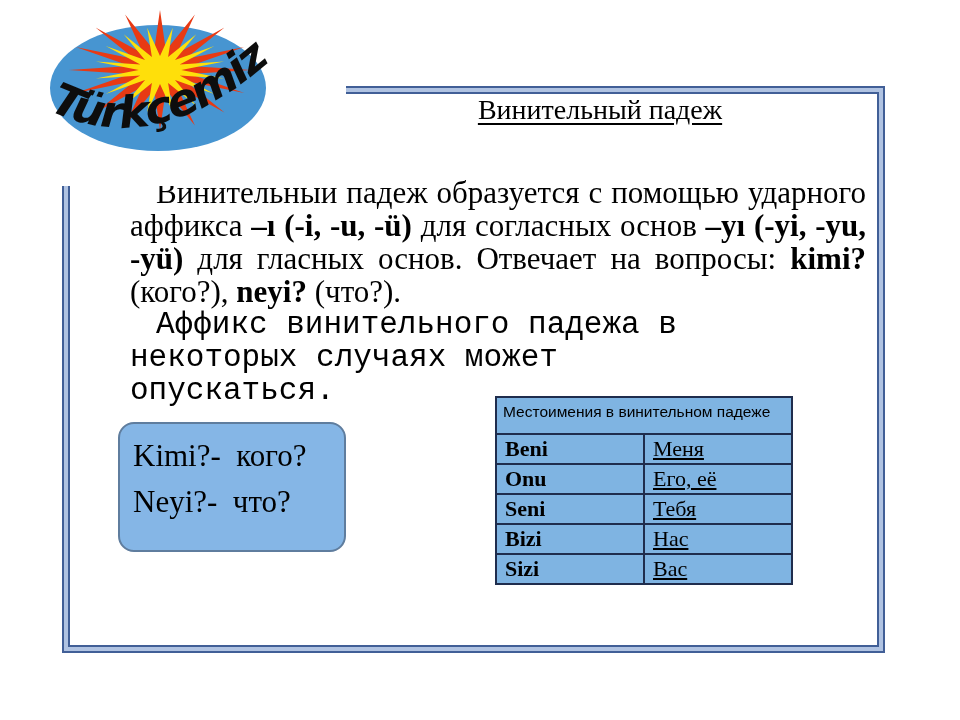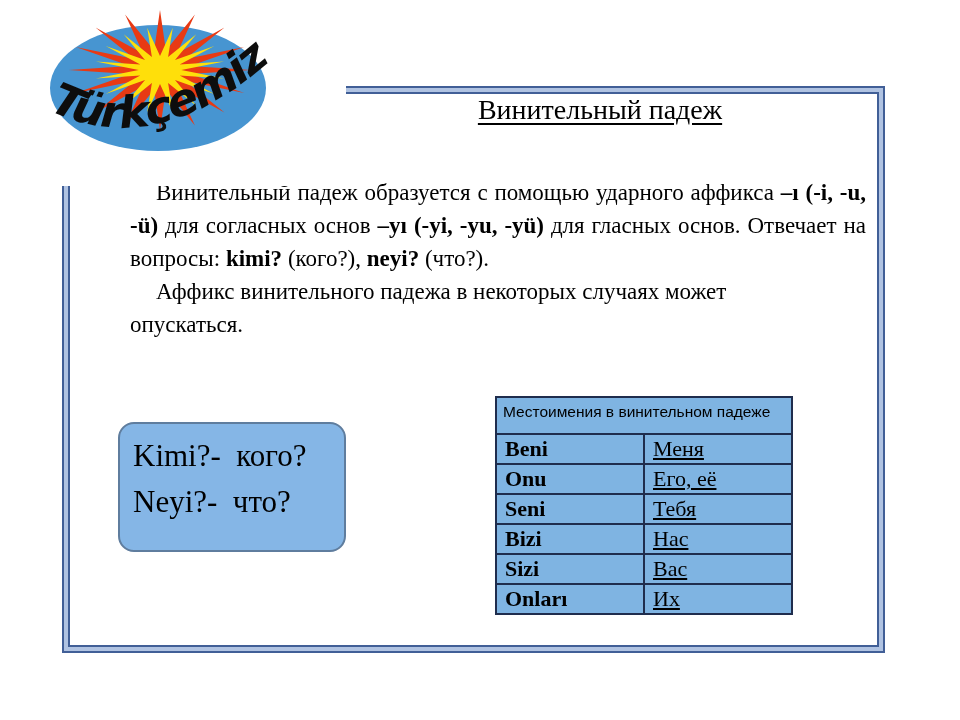--- a/index.html
+++ b/index.html
@@ -14,24 +14,24 @@
   .frame-in{position:absolute;inset:0;border:2px solid var(--frame-dark);box-sizing:border-box;}
 
   .logo{position:absolute;left:34px;top:0;width:312px;height:186px;background:#fff;z-index:5;}
   .logo svg{display:block;width:100%;height:100%;}
 
   .title{position:absolute;left:300px;top:94px;width:600px;margin:0;z-index:2;
          font-size:28px;font-weight:400;text-align:center;
          text-decoration:underline;text-underline-offset:4px;}
 
   .body-text{position:absolute;left:130px;top:176px;width:736px;z-index:2;
-             font-size:23px;line-height:33px;}
+             font-size:31px;line-height:33px;}
   .body-text p{margin:0;text-indent:26px;}
   .p1{text-align:justify;}
-  .p2{text-align:left;max-width:648px;}
+  .p2{text-align:left;max-width:648px;font-family:Liberation Mono, monospace;}
   .body-text b{font-weight:700;}
 
   .callout{position:absolute;left:118px;top:422px;width:228px;height:130px;box-sizing:border-box;
            background:var(--callout-fill);border:2.5px solid var(--callout-border);
            border-radius:16px;z-index:2;padding:9px 12px 0 13px;}
   .callout .cline{font-size:31px;line-height:46px;white-space:pre;}
 
   .pronouns{position:absolute;left:495px;top:396px;width:298px;z-index:2;
             border-collapse:collapse;table-layout:fixed;}
   .pronouns th,.pronouns td{border:2px solid var(--table-border);
@@ -97,20 +97,16 @@
         <td class="ru-col">Тебя</td>
       </tr>
       <tr>
         <td class="tr-col">Bizi</td>
         <td class="ru-col">Нас</td>
       </tr>
       <tr>
         <td class="tr-col">Sizi</td>
         <td class="ru-col">Вас</td>
       </tr>
-      <tr>
-        <td class="tr-col">Onları</td>
-        <td class="ru-col">Их</td>
-      </tr>
     </tbody>
   </table>
 
 </div>
 
 </body></html>

